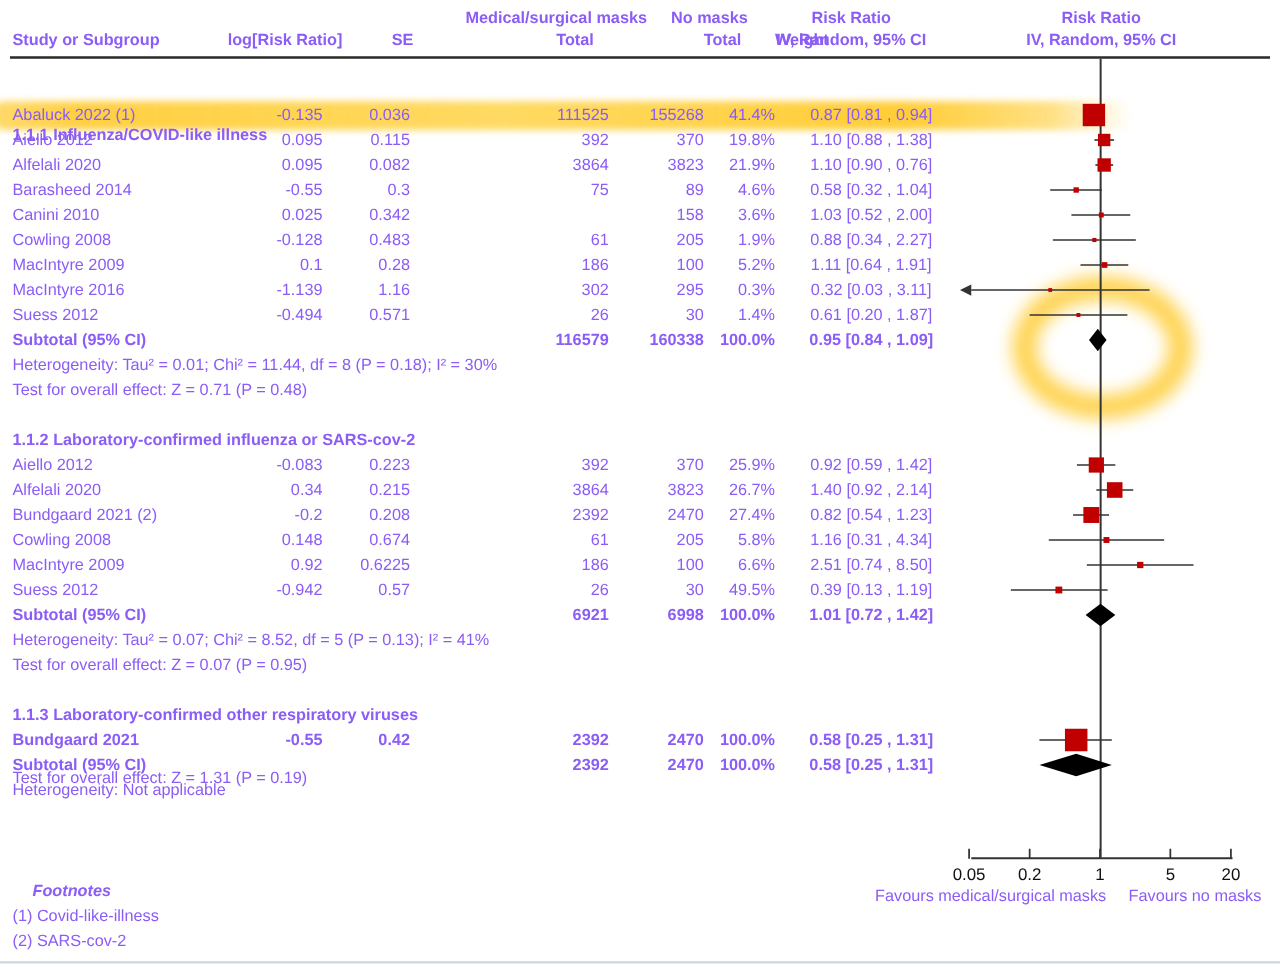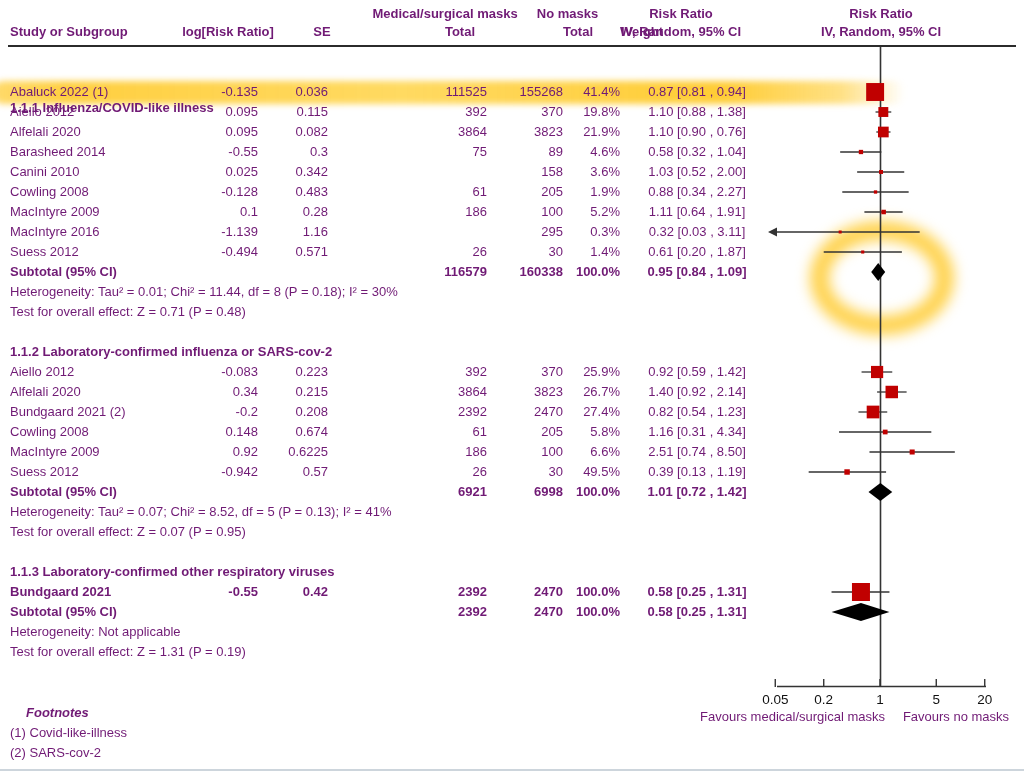--- a/index.html
+++ b/index.html
@@ -1,18 +1,18 @@
 <!DOCTYPE html>
 <html><head>
 <meta charset="utf-8">
 <style>
   html,body{margin:0;padding:0;background:#fff;}
   #app{
     position:relative;width:1024px;height:771px;background:#ffffff;overflow:hidden;
-    font-family:"Liberation Sans","DejaVu Sans",sans-serif;font-size:13px;color:#701a75;
+    font-family:"Liberation Sans","DejaVu Sans",sans-serif;font-size:13px;color:#8b5cf6;
   }
   #app span{position:absolute;white-space:nowrap;line-height:20px;height:20px;}
   .bold{font-weight:bold;}
   
   .hdr1{position:absolute;top:4px;left:0;width:1024px;height:20px;}
   .hdr2{position:absolute;top:22px;left:0;width:1024px;height:20px;}
   .h-masks{left:345px;width:200px;text-align:center;}
   .h-nomasks{left:505px;width:125px;text-align:center;}
   .h-rr1{left:601px;width:160px;text-align:center;}
   .h-rr2{left:801px;width:160px;text-align:center;}
@@ -142,20 +142,21 @@
         <span class="c-se">0.28</span>
         <span class="c-t1">186</span>
         <span class="c-t2">100</span>
         <span class="c-wt">5.2%</span>
         <span class="c-ci">1.11 [0.64 , 1.91]</span>
       </div>
       <div class="row" style="top: 222px;">
         <span class="c-study">MacIntyre 2016</span>
         <span class="c-log">-1.139</span>
         <span class="c-se">1.16</span>
+        <span class="c-t1">302</span>
         <span class="c-t2">295</span>
         <span class="c-wt">0.3%</span>
         <span class="c-ci">0.32 [0.03 , 3.11]</span>
       </div>
       <div class="row" style="top: 242px;">
         <span class="c-study">Suess 2012</span>
         <span class="c-log">-0.494</span>
         <span class="c-se">0.571</span>
         <span class="c-t1">26</span>
         <span class="c-t2">30</span>
@@ -260,21 +261,21 @@
       <div class="row" style="top: 602px;">
         <span class="c-study bold">Subtotal (95% CI)</span>
         <span class="c-t1 bold">2392</span>
         <span class="c-t2 bold">2470</span>
         <span class="c-wt bold">100.0%</span>
         <span class="c-ci bold">0.58 [0.25 , 1.31]</span>
       </div>
       <div class="row" style="top: 622px;">
         <span class="c-wide">Heterogeneity: Not applicable</span>
       </div>
-      <div class="row" style="top: 642px;">
+      <div class="row" style="top: 612px;">
         <span class="c-wide">Test for overall effect: Z = 1.31 (P = 0.19)</span>
       </div>
     </div>
 
   <svg id="plot" width="1024" height="771">
       <line x1="880.5" y1="47" x2="880.5" y2="686" stroke="#333333" stroke-width="1.6"></line>
       <line x1="777" y1="686.5" x2="986" y2="686.5" stroke="#333333" stroke-width="1.6"></line>
       <line x1="775.2670853490495" y1="679" x2="775.2670853490495" y2="687" stroke="#333333" stroke-width="1.4"></line>
       <text x="775.2670853490495" y="704" text-anchor="middle" font-size="13.5" font-family="Liberation Sans, DejaVu Sans, sans-serif" fill="#111">0.05</text>
       <line x1="823.7329146509505" y1="679" x2="823.7329146509505" y2="687" stroke="#333333" stroke-width="1.4"></line>

